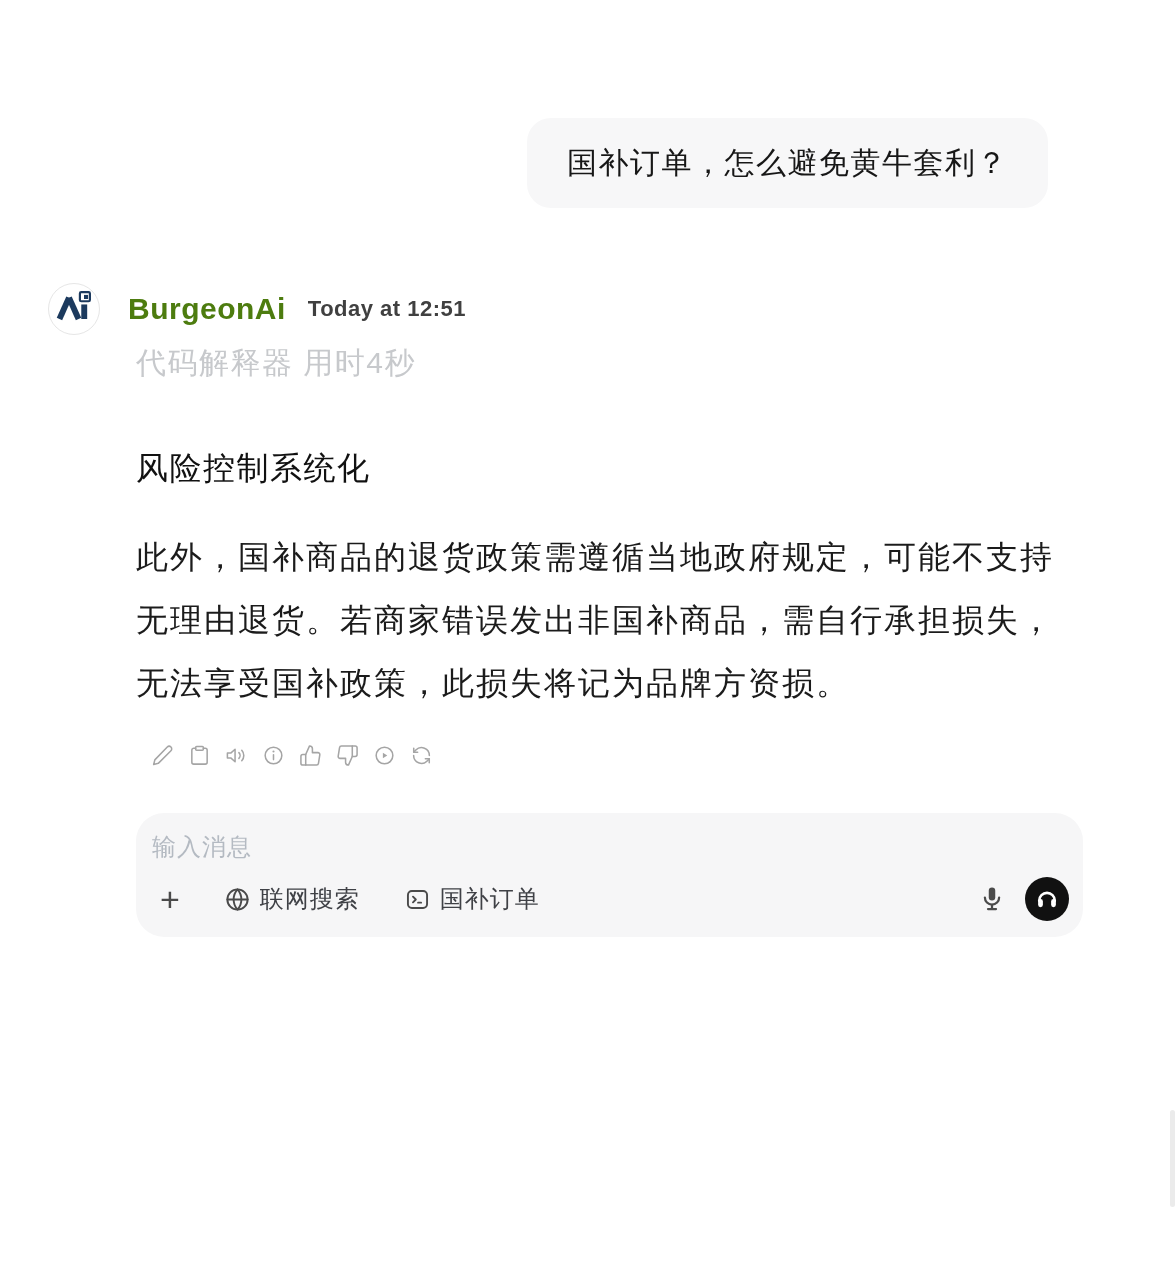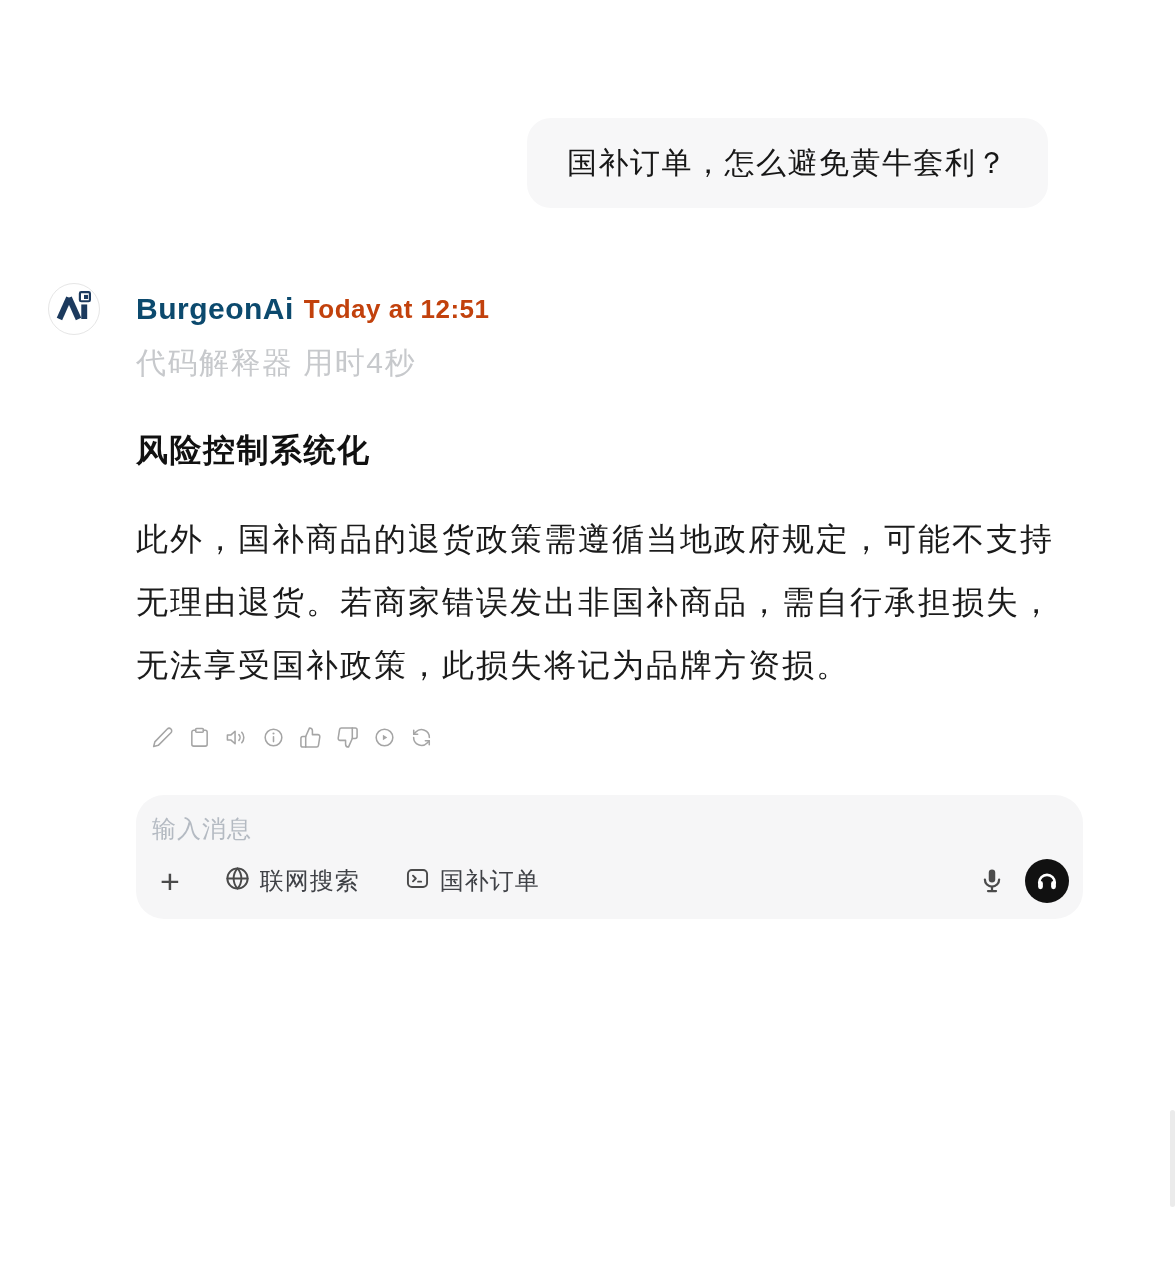--- a/index.html
+++ b/index.html
@@ -13,25 +13,25 @@
     background:#f7f7f8;border-radius:24px;padding:26px 40px;
     font-size:30px;line-height:38px;letter-spacing:1.5px;color:#171717;max-width:760px;
   }
   
   .assistant{margin:75px 0 0 48px;}
   .assistant-header{display:flex;align-items:center;}
   .avatar{
     width:52px;height:52px;border-radius:50%;background:#fff;border:1px solid #e6e6e6;
     display:flex;align-items:center;justify-content:center;box-sizing:border-box;flex:0 0 auto;
   }
-  .assistant-name{font-size:30px;font-weight:700;color:#0c4a6e;margin-left:36px;letter-spacing:.5px;}
-  .assistant-time{font-size:26px;font-weight:700;color:#c2410c;margin-left:10px;letter-spacing:.5px;}
+  .assistant-name{font-size:30px;font-weight:700;color:#4d7c0f;margin-left:28px;letter-spacing:.5px;}
+  .assistant-time{font-size:22px;font-weight:700;color:#404040;margin-left:22px;letter-spacing:.5px;}
   .thinking{margin:8px 0 0 88px;font-size:30px;color:#c7c9cc;letter-spacing:1.5px;}
   .msg-content{margin-left:88px;width:922px;}
-  .msg-heading{margin-top:44px;font-size:32px;font-weight:700;letter-spacing:1.5px;color:#111;line-height:44px;}
+  .msg-heading{margin-top:62px;font-size:32px;font-weight:400;letter-spacing:1.5px;color:#111;line-height:44px;}
   .msg-para{margin:36px 0 0 0;font-size:32px;line-height:63px;letter-spacing:2px;color:#1b1b1b;}
   .msg-para + .msg-para{margin-top:38px;font-family:Liberation Mono, monospace;}
   
   .actions{display:flex;align-items:center;gap:13px;margin:28px 0 0 102px;}
   .action-btn{
     width:24px;height:24px;padding:0;border:none;background:transparent;cursor:pointer;
     display:flex;align-items:center;justify-content:center;color:#a5a5a5;
   }
   .action-btn svg{width:23px;height:23px;stroke:#a5a5a5;fill:none;stroke-width:1.6;
     stroke-linecap:round;stroke-linejoin:round;}
@@ -44,21 +44,21 @@
     border:none;background:transparent;outline:none;font-size:24px;color:#333;
     font-family:"Liberation Sans","DejaVu Sans",sans-serif;letter-spacing:1px;width:100%;padding:0;
   }
   .composer-input::placeholder{color:#b4bac2;opacity:1;}
   .composer-toolbar{margin-top:auto;display:flex;align-items:center;}
   .plus-btn{
     border:none;background:transparent;cursor:pointer;font-size:34px;line-height:30px;
     color:#4a4a4a;padding:0;margin-left:8px;font-weight:400;
   }
   .tool-btn{
-    display:flex;gap:9px;border:none;background:transparent;cursor:pointer;
+    display:flex;align-items:center;gap:9px;border:none;background:transparent;cursor:pointer;
     color:#3f4146;font-size:24px;letter-spacing:1px;padding:0;margin-left:44px;
     font-family:"Liberation Sans","DejaVu Sans",sans-serif;
   }
   .tool-btn svg{width:27px;height:27px;stroke:#4a4a4a;fill:none;stroke-width:1.7;
     stroke-linecap:round;stroke-linejoin:round;}
   .composer-right{margin-left:auto;display:flex;align-items:center;gap:18px;}
   .mic-btn{border:none;background:transparent;cursor:pointer;padding:0;display:flex;}
   .voice-btn{
     width:44px;height:44px;border-radius:50%;background:#111;border:none;cursor:pointer;
     display:flex;align-items:center;justify-content:center;padding:0;

